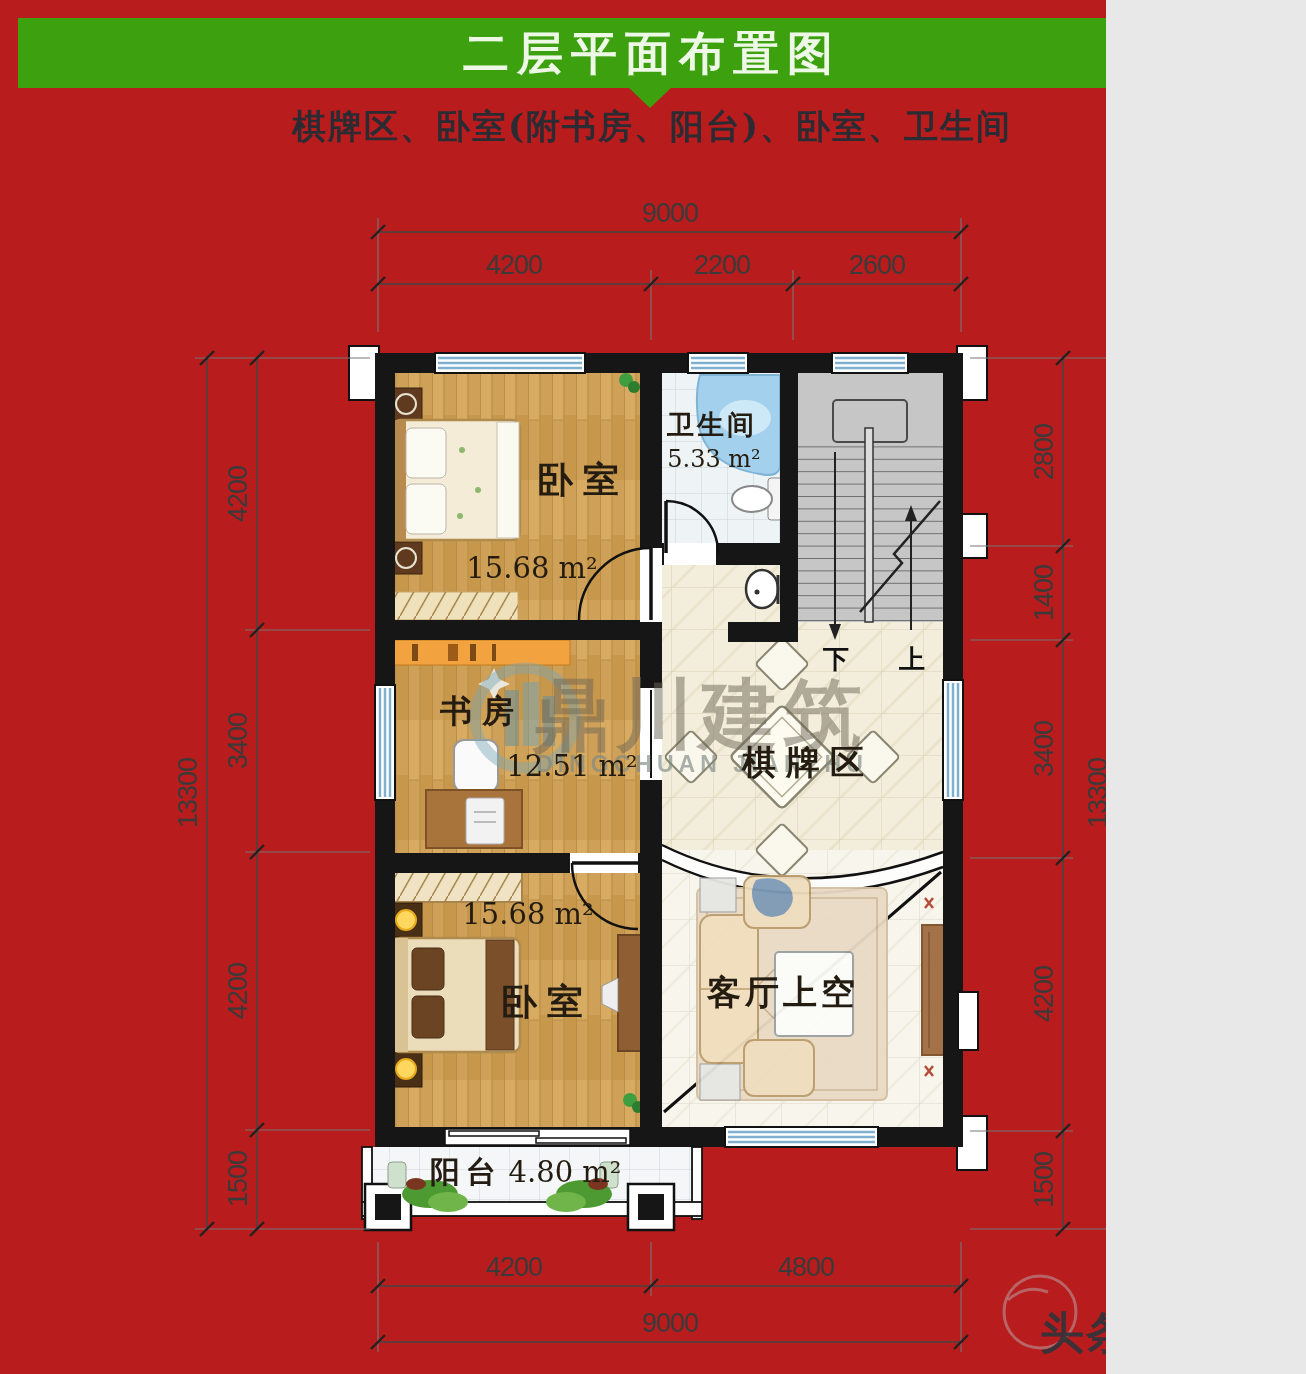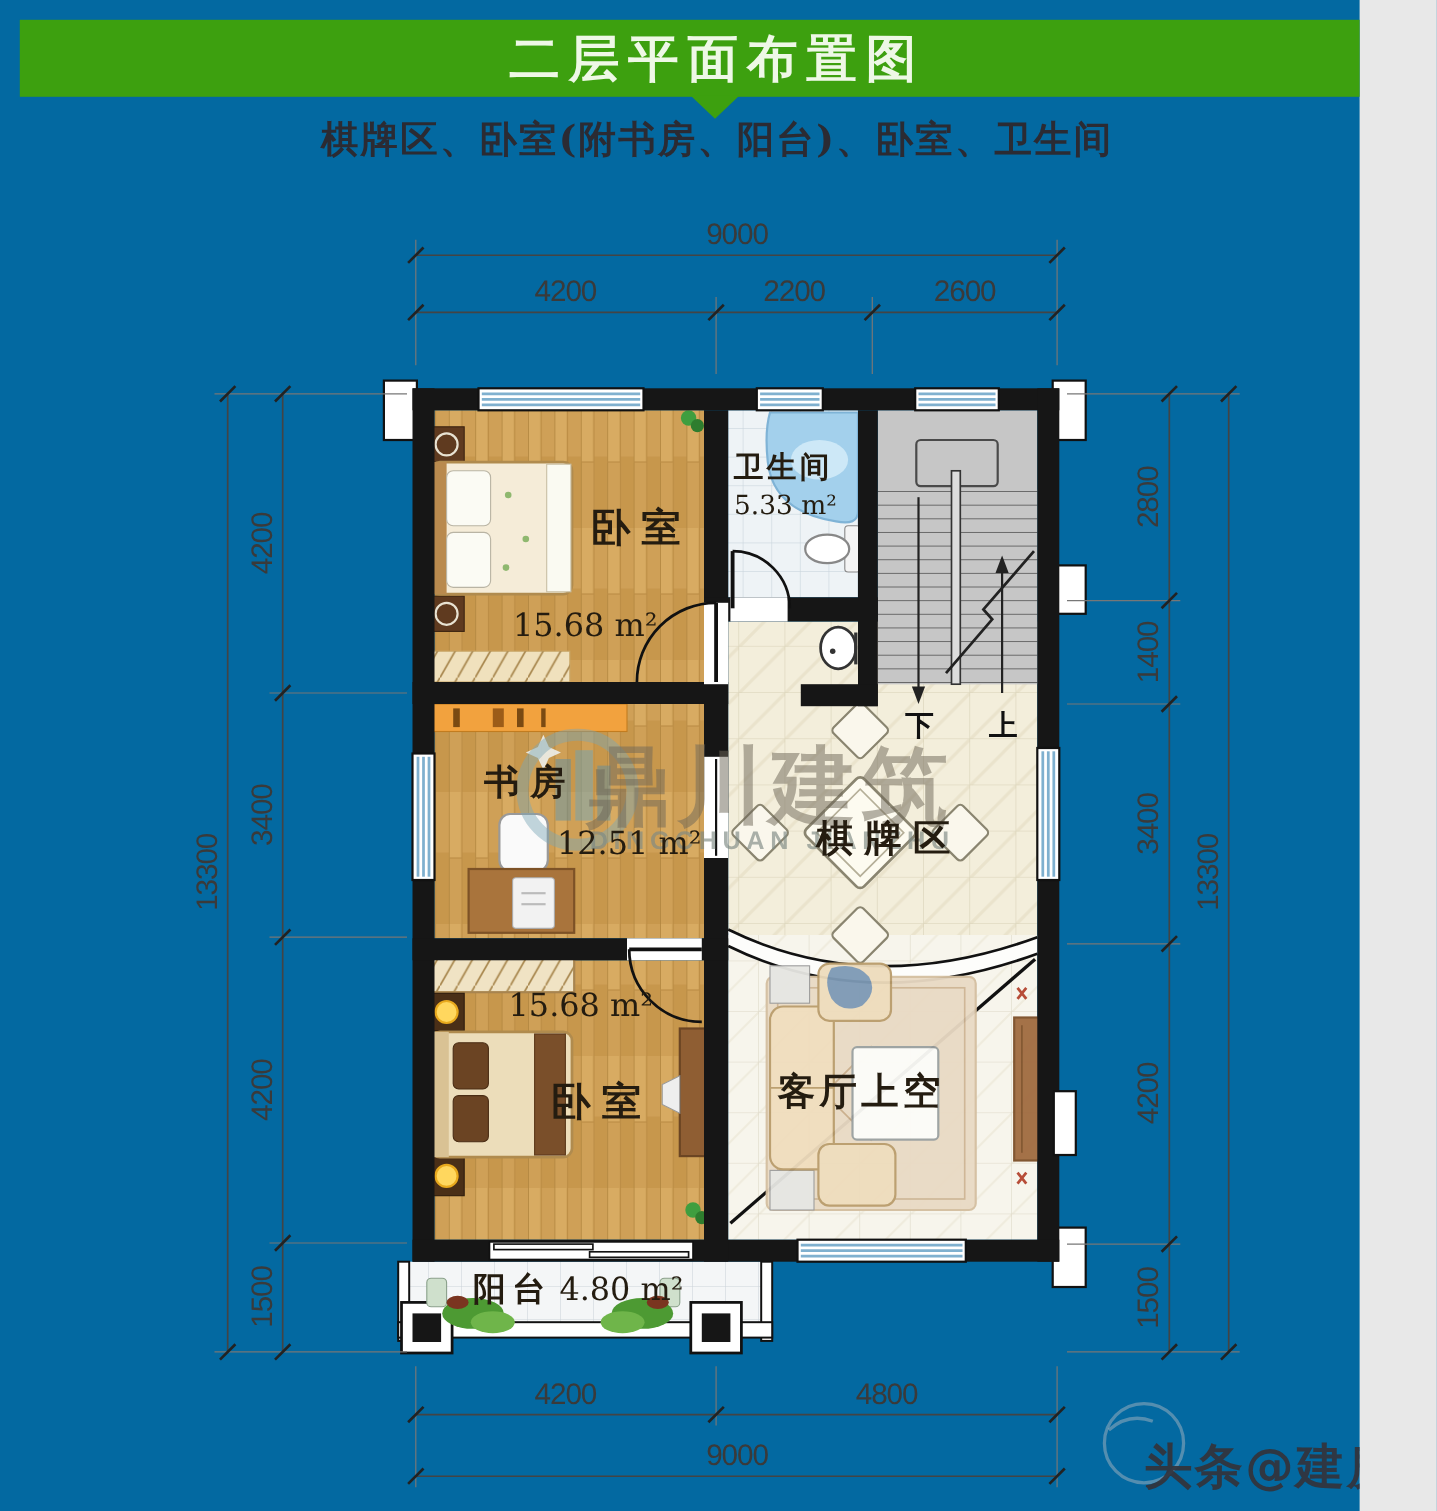--- a/index.html
+++ b/index.html
@@ -1,16 +1,16 @@
 <!DOCTYPE html>
 <html><head>
 <meta charset="utf-8">
 <style>
   html,body{margin:0;padding:0;background:#e8e8e8;}
-  .canvas{position:relative;width:1236px;height:1374px;background:#0369a1;overflow:hidden;font-family:"DejaVu Sans",sans-serif;text-decoration:underline;}
+  .canvas{position:relative;width:1106px;height:1374px;background:#b91c1c;overflow:hidden;font-family:"DejaVu Sans",sans-serif;text-decoration:underline;}
   svg{position:absolute;left:0;top:0;}
   text{text-anchor:middle;}
   .t-title{font-family:"DejaVu Sans",sans-serif;font-weight:700;font-size:46px;fill:#eef8e6;letter-spacing:8px;}
   .t-sub{font-family:"DejaVu Serif",serif;font-weight:600;font-size:34px;fill:#2b2b33;letter-spacing:2px;}
   .dim{font-family:"Liberation Sans",sans-serif;font-size:27px;fill:#3a3a3a;letter-spacing:-1px;}
   .room-name{font-family:"DejaVu Serif",serif;font-weight:700;font-size:36px;fill:#241c10;letter-spacing:10px;}
   .room-name-sm{font-family:"DejaVu Serif",serif;font-weight:700;font-size:27px;fill:#241c10;letter-spacing:3px;}
   .room-area{font-family:"DejaVu Serif",serif;font-size:29px;fill:#241c10;}
   .room-area-sm{font-family:"DejaVu Serif",serif;font-size:24px;fill:#241c10;}
   .stair-label{font-family:"DejaVu Serif",serif;font-weight:700;font-size:26px;fill:#111;}

